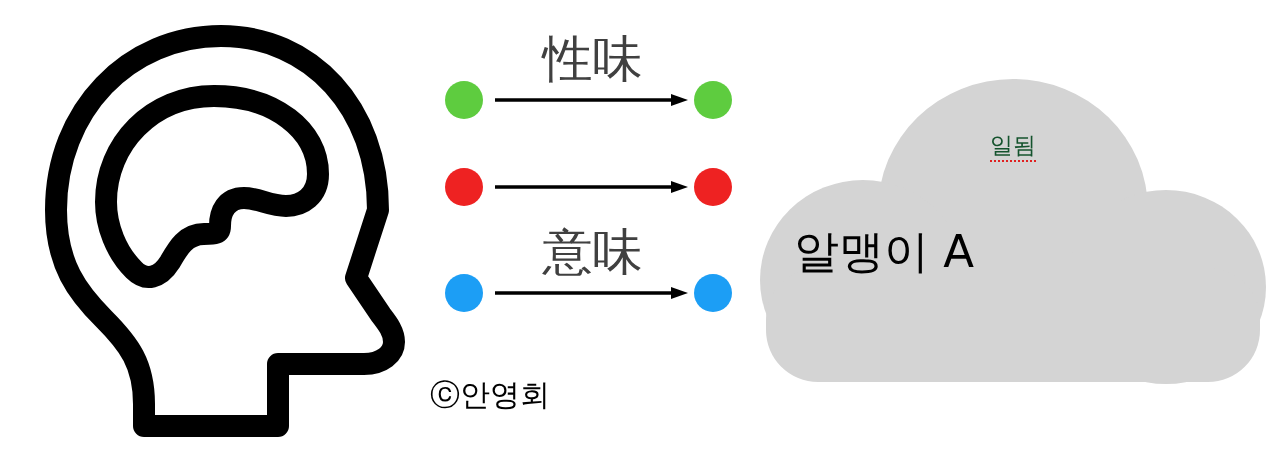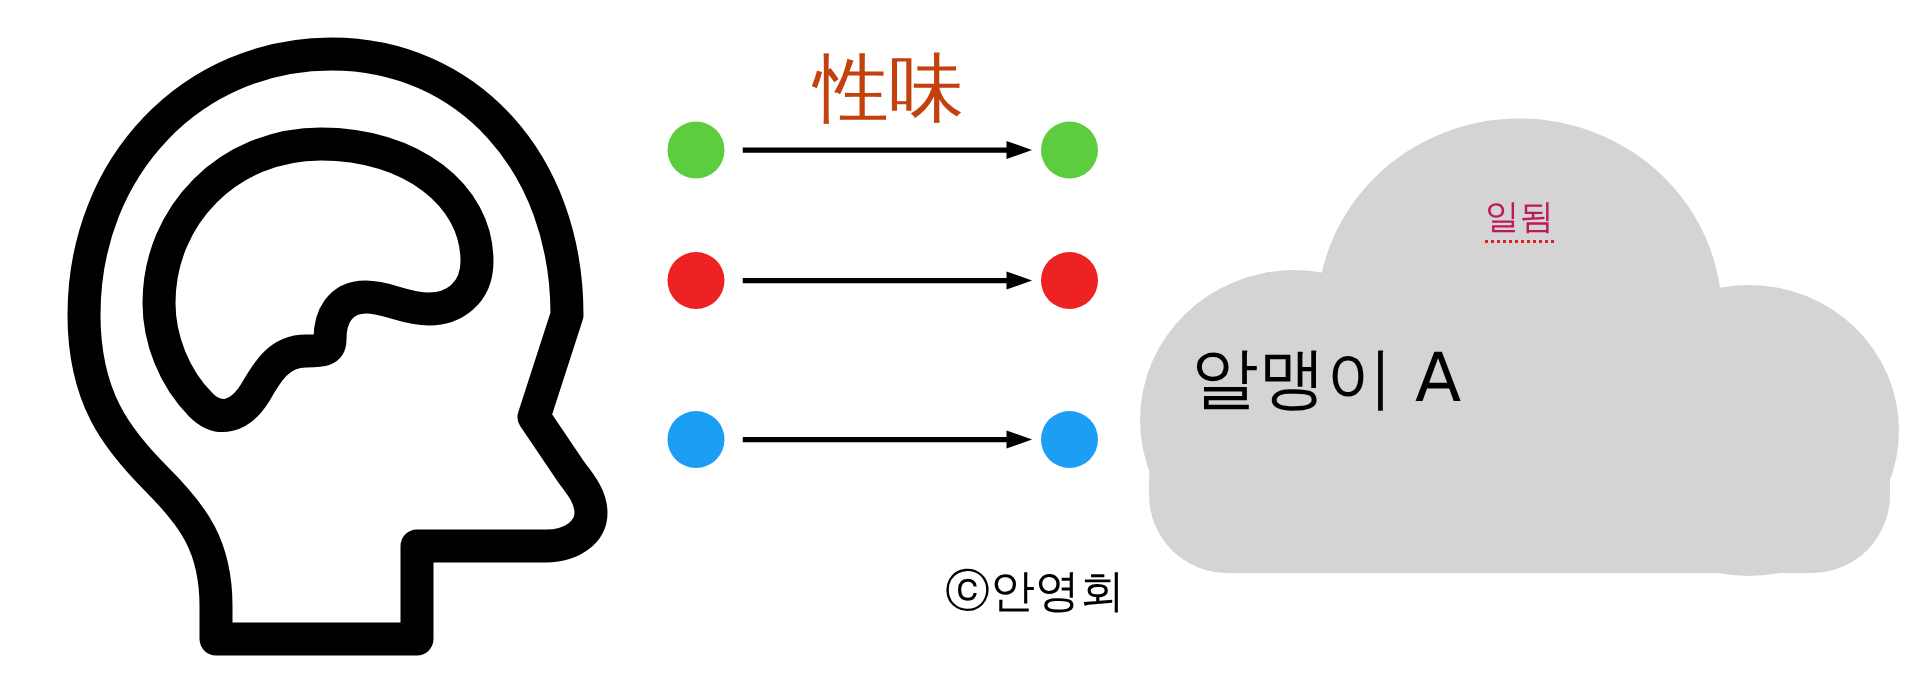--- a/index.html
+++ b/index.html
@@ -59,35 +59,35 @@
   .arrow-red   { top: 160px; }
   .arrow-blue  { top: 266px; }
 
   .rel-label {
     position: absolute;
     left: 60px;
     width: 205px;
     text-align: center;
     font-size: 50px;
     line-height: 1;
-    color: #c2410c;
+    color: #404040;
     font-family: "DejaVu Sans", "Liberation Sans", sans-serif;
     white-space: nowrap;
   }
   .label-green { top: 14px; }
   .label-red   { top: 101px; }
   .label-blue  { top: 207px; }
 
   
   .copyright {
     position: absolute;
     left: 430px;
     top: 380px;
     width: 320px;
-    text-align: right;
+    text-align: left;
     font-size: 30px;
     line-height: 1;
     color: #000000;
     font-family: "DejaVu Sans", "Liberation Sans", sans-serif;
     white-space: nowrap;
   }
 
   
   .cloud {
     position: absolute;
@@ -193,20 +193,21 @@
 
     <div class="dot dot-left row-red" id="dot-red-left" style="background: rgb(238, 34, 34);"></div>
     <div class="arrow-wrap arrow-red">
       <svg viewBox="0 0 193 14" width="193" height="14" xmlns="http://www.w3.org/2000/svg" aria-hidden="true">
         <line x1="0" y1="7" x2="180" y2="7" stroke="#000000" stroke-width="3.5"></line>
         <polygon points="193,7 176,1 176,13" fill="#000000"></polygon>
       </svg>
     </div>
     <div class="dot dot-right row-red" id="dot-red-right" style="background: rgb(238, 34, 34);"></div>
 
+    <div class="rel-label label-blue">意味</div>
     <div class="dot dot-left row-blue" id="dot-blue-left" style="background: rgb(28, 158, 245);"></div>
     <div class="arrow-wrap arrow-blue">
       <svg viewBox="0 0 193 14" width="193" height="14" xmlns="http://www.w3.org/2000/svg" aria-hidden="true">
         <line x1="0" y1="7" x2="180" y2="7" stroke="#000000" stroke-width="3.5"></line>
         <polygon points="193,7 176,1 176,13" fill="#000000"></polygon>
       </svg>
     </div>
     <div class="dot dot-right row-blue" id="dot-blue-right" style="background: rgb(28, 158, 245);"></div>
   </div>
 
@@ -216,21 +217,21 @@
     <svg class="cloud-svg" viewBox="0 0 506 314" width="506" height="314" xmlns="http://www.w3.org/2000/svg" aria-hidden="true">
       <g id="cloud-paths" fill="#d4d4d4">
         <ellipse cx="253" cy="138" rx="135" ry="131" fill="#d4d4d4"></ellipse>
         <ellipse cx="103" cy="208" rx="103" ry="100" fill="#d4d4d4"></ellipse>
         <ellipse cx="406" cy="215" rx="100" ry="97" fill="#d4d4d4"></ellipse>
         <rect x="6" y="196" width="494" height="114" rx="52" ry="52" fill="#d4d4d4"></rect>
       </g>
     </svg>
 
     <div class="cloud-note">
-      <span style="color: #be185d; border-bottom-color: rgb(224, 32, 32); margin-top: 48px;">일됨</span>
+      <span style="color: #14532d; border-bottom-color: rgb(224, 32, 32); margin-top: 48px;">일됨</span>
     </div>
 
     <div class="cloud-items">
       <div class="cloud-row-top">
         <span>알맹이 A</span>
       </div>
     </div>
   </div>
 
 </div>

